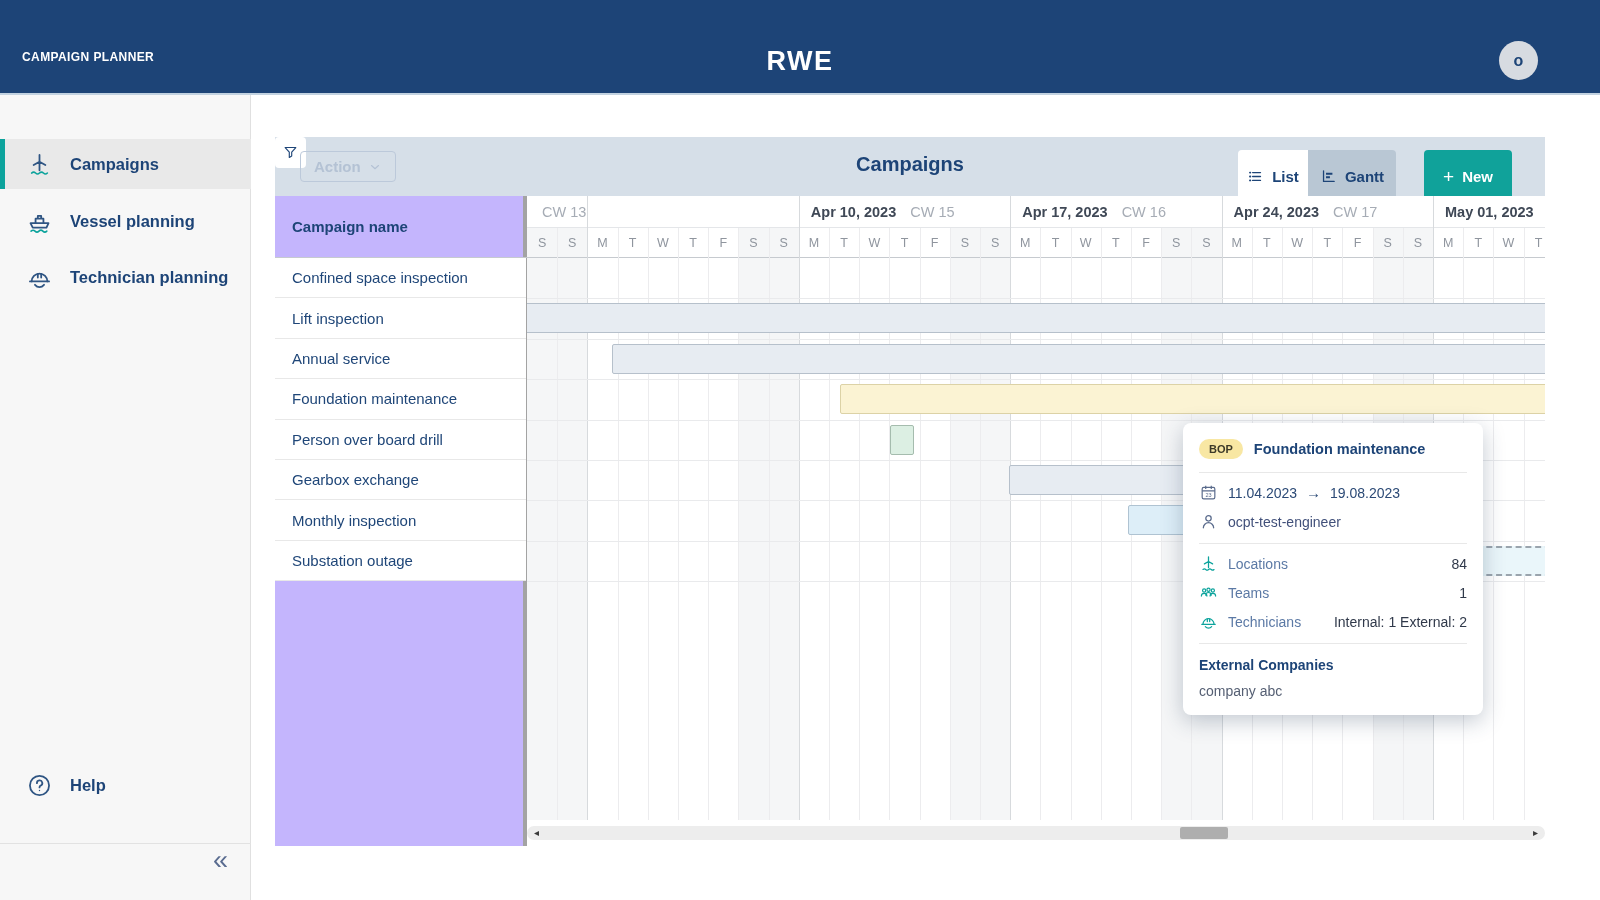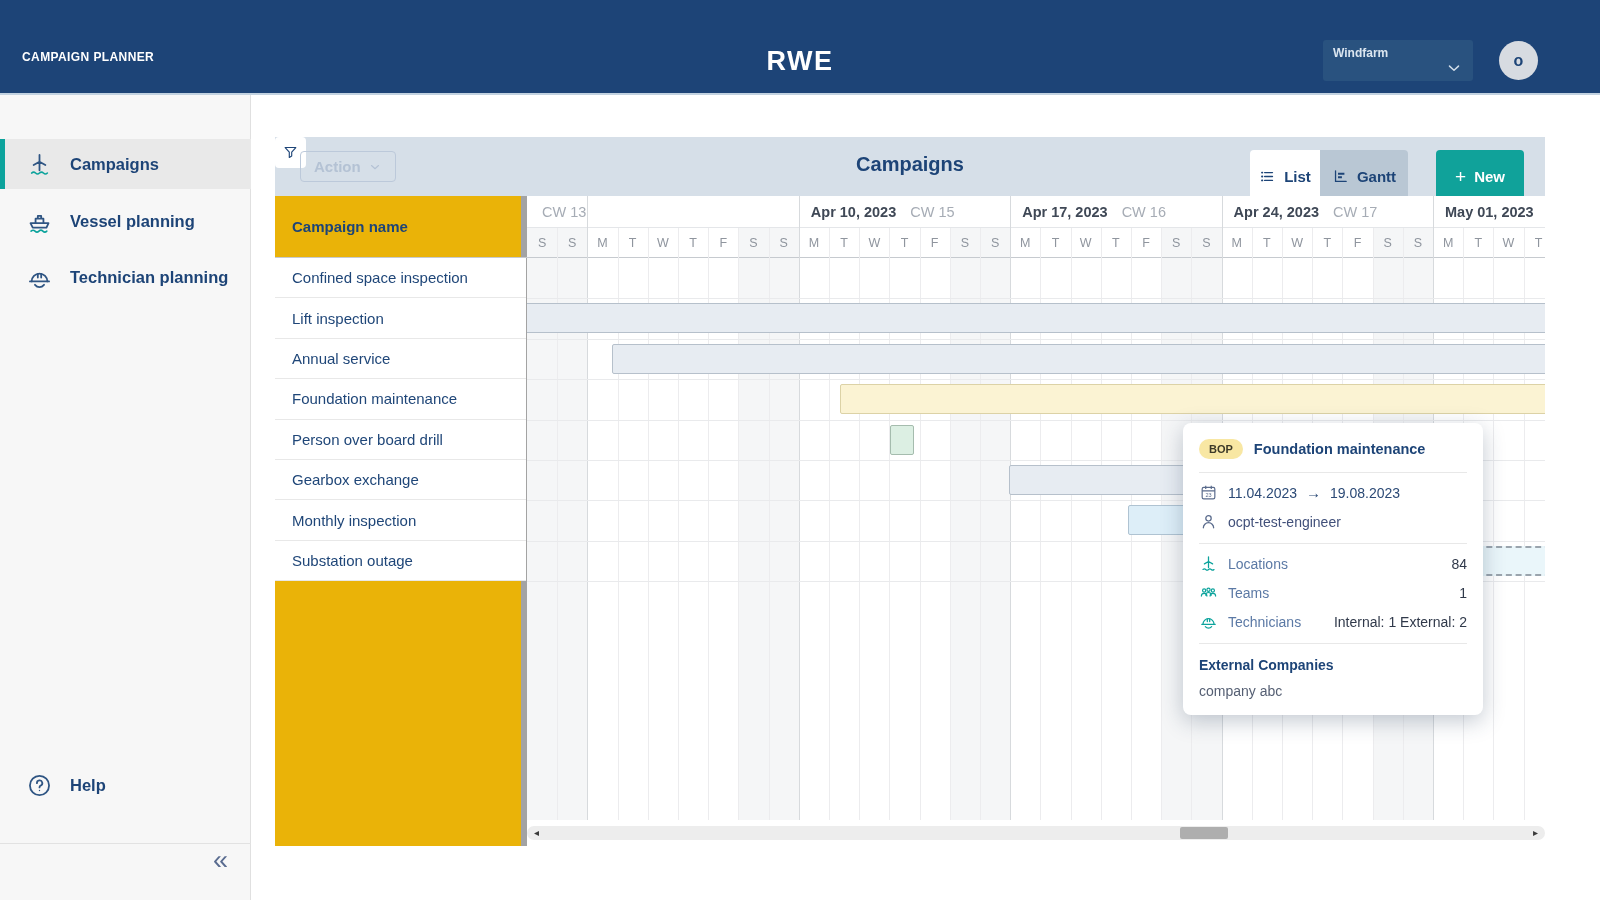--- a/index.html
+++ b/index.html
@@ -44,33 +44,33 @@
     background:var(--headerbar,#d6dfe8); }
   .action-btn { position:absolute; left:25px; top:14px; height:31px; padding:0 13px;
     border:1.5px solid #bcc9da; border-radius:4px; background:transparent;
     color:#b4c2d4; font-size:15px; font-weight:700; display:flex; align-items:center; gap:7px;
     font-family:inherit; }
   .action-btn svg { width:14px; height:14px; }
   .panel-title { position:absolute; left:50%; transform:translateX(-50%); top:16px;
     font-size:20px; font-weight:700; color:#1d4477; }
   .hbtn { position:absolute; top:13px; height:52px; display:flex; align-items:center;
     justify-content:center; gap:8px; font-size:15px; font-weight:700; color:#1d4477;
-    cursor:pointer; border:none; font-family:inherit;margin-left:12px; }
+    cursor:pointer; border:none; font-family:inherit; }
   .hbtn svg { width:17px; height:17px; }
   .list-btn { left:963px; width:70px; background:#fff; border-radius:4px 0 0 4px; }
   .gantt-btn { left:1033px; width:88px; background:#b9c7d4; border-radius:0 4px 4px 0; }
   .new-btn { left:1149px; width:88px; background:var(--newbtn,#10a29a); color:#fff; border-radius:4px; }
   .new-plus { font-size:19px; font-weight:400; line-height:1; }
   .filter-btn { left:1239px; top:14px; width:31px; height:31px; background:#fff; border-radius:4px;
     display:flex; align-items:center; justify-content:center; cursor:pointer; color:#1d4477; }
   .filter-btn svg { width:17px; height:17px; }
 
   
   .name-col { position:absolute; left:275px; top:196px; width:252px; height:650px;
-    background:#eab308; border-right:6px solid #a3a3a3; }
+    background:#c4b5fd; border-right:4px solid #a3a3a3; }
   .name-col-header { position:absolute; left:0; top:0; width:252px; height:62px;
     display:flex; align-items:center; padding-left:17px; font-size:15px; font-weight:700;
     color:#1d4477; border-bottom:1px solid #c6cacf; }
   .name-row { position:absolute; left:0; width:251px; height:40.4px; display:flex;
     align-items:center; padding-left:17px; font-size:15px; font-weight:400; color:#1f4678;
     border-bottom:1px solid #e8e8e8; cursor:pointer; background:#fff; }
 
   
   .timeline { position:absolute; left:527px; top:196px; width:1018px; height:650px;
     overflow:hidden; background:#fff; }
@@ -120,26 +120,20 @@
   .tt-val { margin-left:auto; color:#30394a; font-weight:500; text-align:right; }
   .tt-ext-label { padding:13px 16px 6px 16px; font-size:14px; font-weight:700; color:#1d4477; }
   .tt-company { padding:4px 16px 0 16px; font-size:14px; color:#555f73; }
 </style>
 </head>
 <body>
 
 <div class="topbar">
   <div class="app-title">CAMPAIGN PLANNER</div>
   <div class="logo">RWE</div>
-  <div class="windfarm">
-    <span class="wf-label">Windfarm</span>
-    <span class="wf-chevron"><svg viewBox="0 0 24 24">
-          <path d="M6 9.5l6 5.5 6-5.5" fill="none" stroke="currentColor" stroke-width="2" stroke-linecap="round" stroke-linejoin="round"></path>
-        </svg></span>
-  </div>
   <div class="avatar">
     <span>o</span>
   </div>
 </div>
 
 <div class="sidebar">
   <div id="sidebar-nav">
       <div class="side-item active" style="top: 44px;">
         <span class="side-ico"><svg viewBox="0 0 24 24">
             <g fill="none" stroke="currentColor" stroke-width="1.6" stroke-linecap="round">

